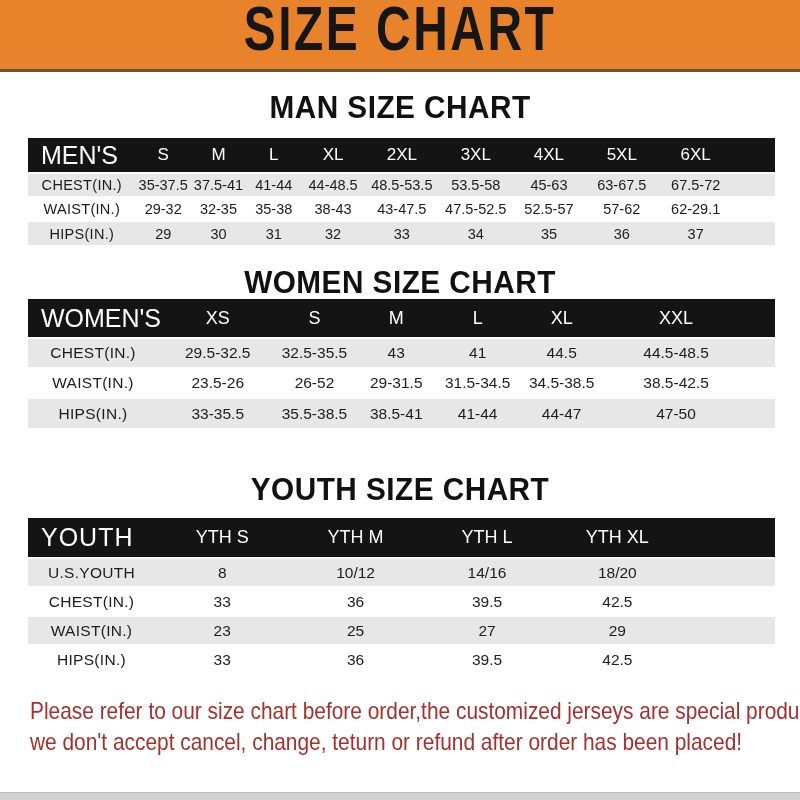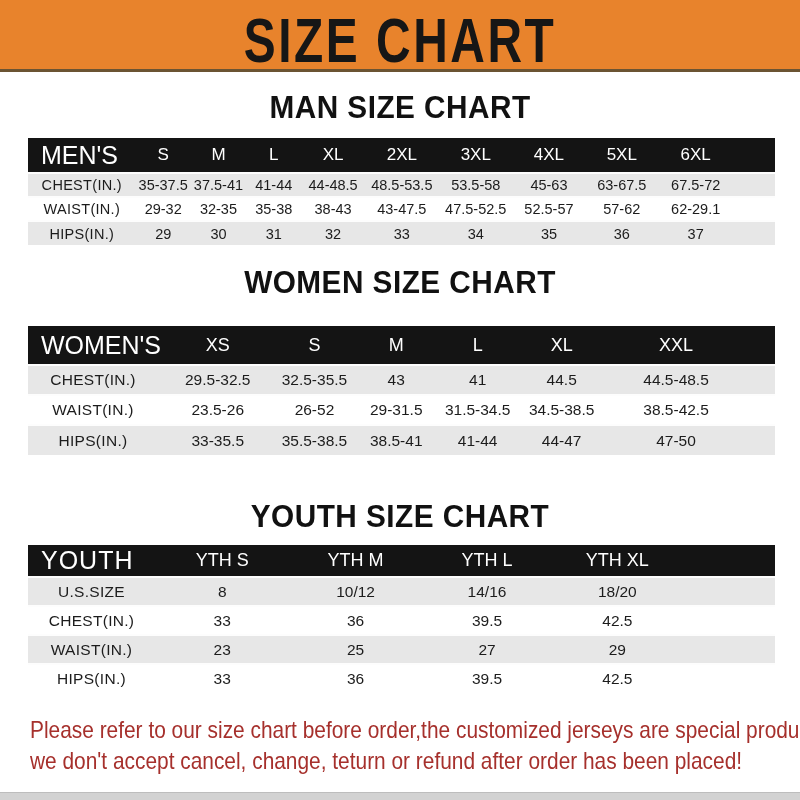--- a/index.html
+++ b/index.html
@@ -5,21 +5,21 @@
   html,body{margin:0;padding:0;}
   body{
     width:800px;height:800px;position:relative;overflow:hidden;
     background:#ffffff;
     font-family:"Liberation Sans", sans-serif;
     -webkit-font-smoothing:antialiased;
   }
   
   .banner{
     height:69px;background:#E8832C;border-bottom:3px solid #6b5433;
-    display:flex;align-items:flex-end;justify-content:center;
+    display:flex;align-items:flex-start;justify-content:center;
   }
   .banner-title{
     font-size:57px;font-weight:900;color:#161616;letter-spacing:3px;
     transform:scale(0.84,1.12);transform-origin:center;
     white-space:nowrap;line-height:1;
   }
   
   .section-heading{
     margin:0;text-align:center;color:#111;
     font-size:32px;font-weight:900;letter-spacing:0.5px;line-height:34px;
@@ -28,21 +28,21 @@
   }
   #sec-men  .section-heading{margin-top:18px;}
   #sec-women .section-heading{margin-top:20px;}
   #sec-youth .section-heading{margin-top:44px;}
   
   .size-table{
     border-collapse:collapse;table-layout:fixed;
     margin-left:28px;width:747px;
   }
   #sec-men   .size-table{margin-top:14px;}
-  #sec-women .size-table{margin-top:27px;}
+  #sec-women .size-table{margin-top:0;}
   #sec-youth .size-table{margin-top:12px;}
   .size-table thead tr{background:#141414;}
   .size-table th,.size-table td{
     padding:0;text-align:center;vertical-align:middle;
     font-weight:400;color:#1c1c1c;
   }
   .corner-label{
     text-align:left !important;color:#ffffff !important;
     font-weight:700;padding-left:13px !important;
     white-space:nowrap;
@@ -60,21 +60,21 @@
   .t-men tbody th,.t-men tbody td{font-size:14.5px;}
   .t-men th:last-child,.t-men td:last-child{padding-right:42px;}
   
   .t-women thead tr{height:39px;}
   .t-women .corner-label{font-size:25px;}
   .t-women .col-head{font-size:18px;}
   .t-women tbody tr{height:30px;}
   .t-women tbody th,.t-women tbody td{font-size:15.5px;}
   .t-women th:last-child,.t-women td:last-child{padding-right:32px;}
   
-  .t-youth thead tr{height:32px;}
+  .t-youth thead tr{height:40px;}
   .t-youth .corner-label{font-size:25px;letter-spacing:1px;}
   .t-youth .col-head{font-size:18px;}
   .t-youth tbody tr{height:29px;}
   .t-youth tbody th,.t-youth tbody td{font-size:15.5px;}
   .t-youth th.filler,.t-youth td.filler{padding:0;}
   
   .footer-note{
     margin:21px 0 0 30px;
     font-size:24px;line-height:31px;font-weight:500;
     transform:scaleX(0.87);transform-origin:left center;
@@ -233,21 +233,21 @@
           <th class="corner-label">YOUTH</th>
           <th class="col-head">YTH S</th>
           <th class="col-head">YTH M</th>
           <th class="col-head">YTH L</th>
           <th class="col-head">YTH XL</th>
           <th class="filler"></th>
         </tr>
       </thead>
       <tbody>
         <tr class="alt-gray" style="background: rgb(231, 231, 231);">
-          <th class="row-label">U.S.SIZE</th>
+          <th class="row-label">U.S.YOUTH</th>
           <td>8</td>
           <td>10/12</td>
           <td>14/16</td>
           <td>18/20</td>
           <td class="filler"></td>
         </tr>
         <tr class="alt-white">
           <th class="row-label">CHEST(IN.)</th>
           <td>33</td>
           <td>36</td>

